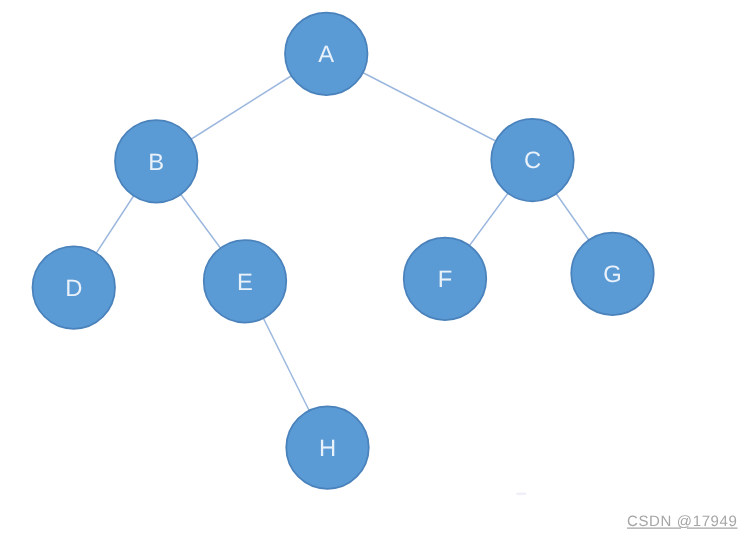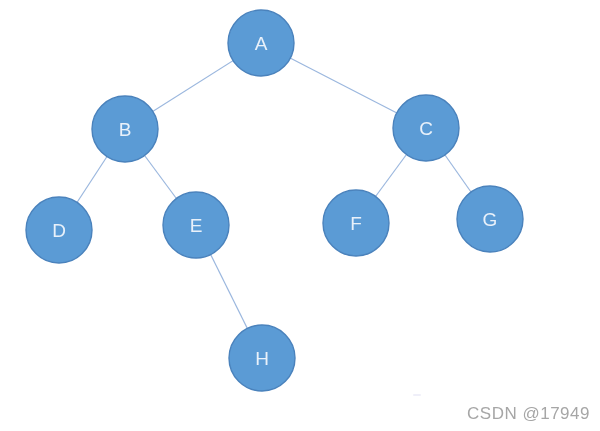--- a/index.html
+++ b/index.html
@@ -22,24 +22,25 @@
     display: block;
   }
   .node-label {
     font-family: "Liberation Sans", sans-serif;
     font-weight: 400;
   }
   .watermark {
     position: absolute;
     right: 10px;
     bottom: 7px;
-    font-size: 17px;
+    font-size: 12px;
     letter-spacing: 0.5px;
     font-family: "Liberation Sans", sans-serif;
     user-select: none;
+    text-decoration: underline;
   }
   .speck {
     position: absolute;
     width: 8px;
     height: 2px;
     border-radius: 1px;
     opacity: 0.45;
   }
 </style>
 </head>

